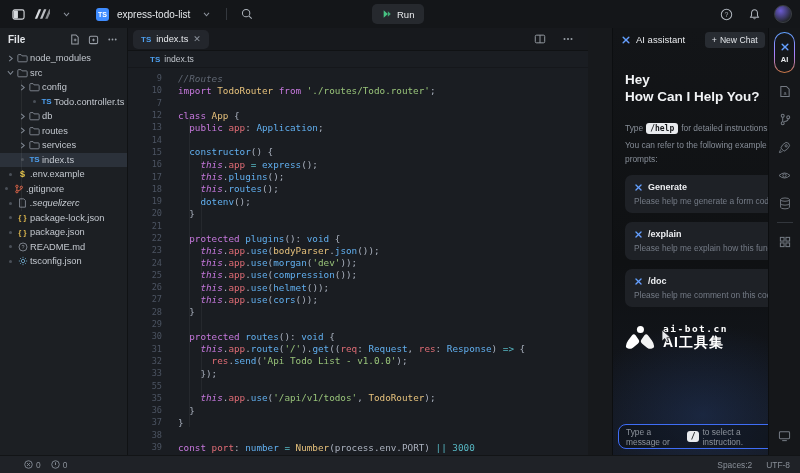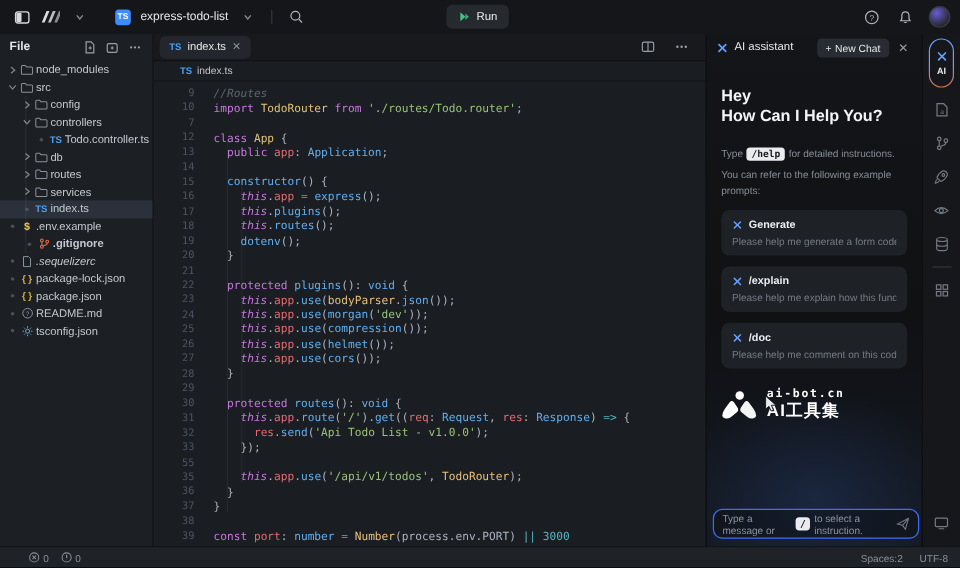--- a/index.html
+++ b/index.html
@@ -22,21 +22,21 @@
   #run-btn { position:absolute; left:372px; top:4px; height:20px; padding:0 10px;
     background:#26292e; border-radius:5px; display:flex; align-items:center; gap:5px;
     color:#e8eaed; font-size:9.5px; font-weight:500; cursor:pointer; }
   .tb-right { position:absolute; right:8px; top:0; height:28px; display:flex; align-items:center; gap:12px; }
   #avatar { width:18px; height:18px; border-radius:50%;
     background:radial-gradient(circle at 35% 30%, #6b5bd2, #23262b 75%); border:1px solid #3a3e44; cursor:pointer; }
   
   #sidebar { position:absolute; left:0; top:28px; width:128px; height:427px;
     background:#1c1f23; border-right:1px solid #101214; }
   #editor { position:absolute; left:128px; top:28px; width:460px; height:427px; background:#1a1d22; }
-  #ai-panel { position:absolute; left:588px; top:28px; width:180px; height:427px;
+  #ai-panel { position:absolute; left:612px; top:28px; width:180px; height:427px;
     background:linear-gradient(180deg,#131518 0%,#0f1113 55%,#141821 100%);
     border-left:1px solid #0c0e10; overflow:hidden; }
   #ai-panel .glow { position:absolute; left:-40px; bottom:-60px; width:260px; height:200px;
     background:radial-gradient(ellipse at center, rgba(45,80,150,.28), transparent 65%); pointer-events:none; }
   #rail { position:absolute; left:768px; top:28px; width:32px; height:427px;
     background:#15171a; border-left:1px solid #0c0e10; }
   
   .sb-header { height:23px; display:flex; align-items:center; padding:0 8px; }
   .sb-title { font-weight:bold; font-size:10px; color:#e2e5e9; flex:1; }
   .sb-header .tb-ico { width:14px; height:14px; margin-left:5px; }
@@ -234,33 +234,20 @@
               <path d="M2.5 1 L6 4 L2.5 7" stroke="#7d8590" stroke-width="1.2" fill="none"></path>
             </svg>
           </span>
           <span class="tr-icon">
             <svg width="11" height="10" viewBox="0 0 13 11">
               <path d="M1 2.5 Q1 1.5 2 1.5 L4.8 1.5 L6 3 L11 3 Q12 3 12 4 L12 9 Q12 10 11 10 L2 10 Q1 10 1 9 Z" fill="none" stroke="#8b929c" stroke-width="1"></path>
             </svg>
           </span>
           <span>config</span>
         </div>
-        <div class="tree-row" style="padding-left: 18px;">
-          <span class="tr-chev">
-            <svg width="7" height="7" viewBox="0 0 8 8">
-              <path d="M1 2.5 L4 6 L7 2.5" stroke="#7d8590" stroke-width="1.2" fill="none"></path>
-            </svg>
-          </span>
-          <span class="tr-icon">
-            <svg width="11" height="10" viewBox="0 0 13 11">
-              <path d="M1 2.5 Q1 1.5 2 1.5 L4.8 1.5 L6 3 L11 3 Q12 3 12 4 L12 9 Q12 10 11 10 L2 10 Q1 10 1 9 Z" fill="none" stroke="#8b929c" stroke-width="1"></path>
-            </svg>
-          </span>
-          <span>controllers</span>
-        </div>
         <div class="tree-row" style="padding-left: 30px;">
           <span class="tr-dot">
             <i></i>
           </span>
           <span class="tr-icon">
             <span class="ts-txt">TS</span>
           </span>
           <span>Todo.controller.ts</span>
         </div>
         <div class="tree-row" style="padding-left: 18px;">
@@ -313,21 +300,21 @@
         </div>
         <div class="tree-row" style="padding-left: 6px;">
           <span class="tr-dot">
             <i></i>
           </span>
           <span class="tr-icon">
             <span class="dollar-txt">$</span>
           </span>
           <span>.env.example</span>
         </div>
-        <div class="tree-row" style="padding-left: 20px; font-weight: bold;">
+        <div class="tree-row" style="padding-left: 2px;">
           <span class="tr-dot">
             <i></i>
           </span>
           <span class="tr-icon">
             <svg width="10" height="10" viewBox="0 0 12 12">
               <g stroke="#e8694a" fill="none" stroke-width="1.1">
                 <circle cx="3.5" cy="2.8" r="1.4"></circle>
                 <circle cx="3.5" cy="9.2" r="1.4"></circle>
                 <circle cx="8.8" cy="4" r="1.4"></circle>
                 <path d="M3.5 4.2 L3.5 7.8 M8.8 5.4 Q8.8 7.5 5 7.9"></path>

